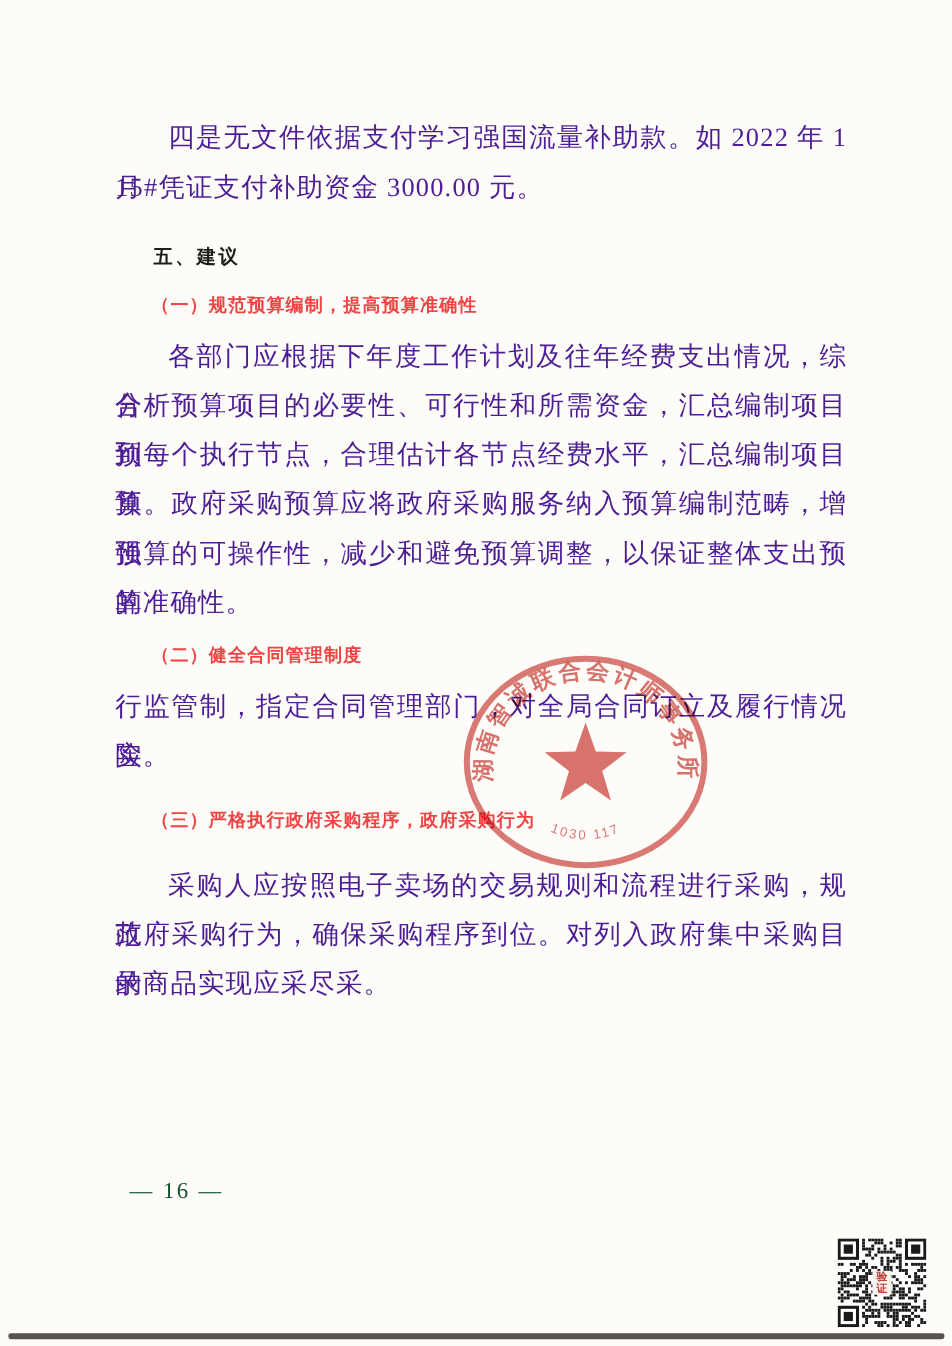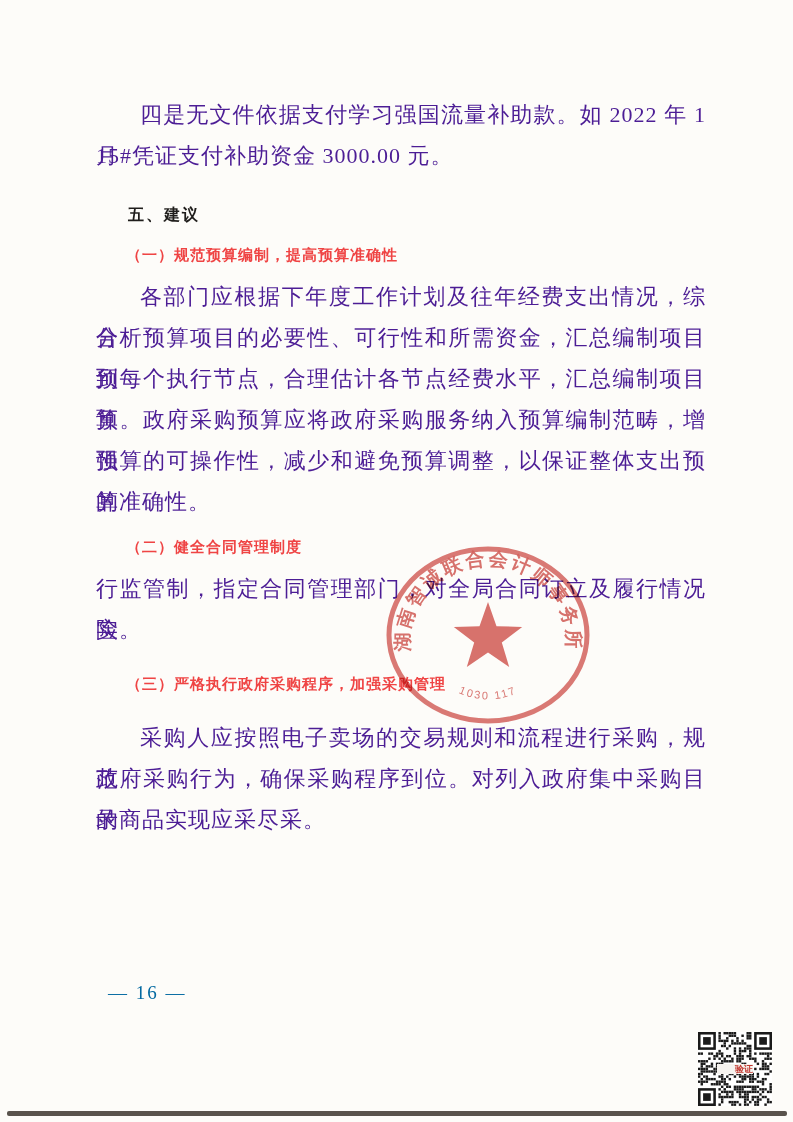--- a/index.html
+++ b/index.html
@@ -32,35 +32,35 @@
   .h2{
     font-size:15px;font-weight:700;color:#ef4444;
     letter-spacing:1px;
   }
   .m18{margin-top:18px;}
   .m14{margin-top:14px;}
   .m12{margin-top:12px;}
   .m5{margin-top:5px;}
   .footer-page-number{
     position:absolute;left:108px;top:982px;
-    font-size:19px;letter-spacing:2px;color:#0369a1;
+    font-size:19px;letter-spacing:2px;color:#14532d;
   }
   .seal{
     position:absolute;left:383px;top:543px;width:210px;height:182px;
     mix-blend-mode:multiply;opacity:.85;
     pointer-events:none;
   }
   .qr-wrap{
     position:absolute;left:698px;top:1032px;width:74px;height:74px;
     background:#ffffff;
   }
   .qr-label{
     position:absolute;left:50%;top:50%;transform:translate(-50%,-50%);
     background:#f6f3ef;color:#c23a32;
-    font-size:9px;line-height:10px;width:36px;text-align:right;
+    font-size:9px;line-height:10px;width:16px;text-align:center;
     font-family:"Liberation Sans","DejaVu Sans",sans-serif;
     font-weight:700;
   }
   .bottom-edge-line{
     position:absolute;left:7px;top:1111px;width:780px;height:5px;
     background:#59534d;border-radius:2px;
   }
 </style>
 </head>
 <body>
@@ -74,21 +74,21 @@
     <div class="ln h2 ind">（一）规范预算编制，提高预算准确性</div>
     <div class="ln ind jfy">各部门应根据下年度工作计划及往年经费支出情况，综合</div>
     <div class="ln jfy">分析预算项目的必要性、可行性和所需资金，汇总编制项目预</div>
     <div class="ln jfy">到每个执行节点，合理估计各节点经费水平，汇总编制项目预</div>
     <div class="ln jfy">算。政府采购预算应将政府采购服务纳入预算编制范畴，增强</div>
     <div class="ln jfy">预算的可操作性，减少和避免预算调整，以保证整体支出预算</div>
     <div class="ln">的准确性。</div>
     <div class="ln h2 ind m5">（二）健全合同管理制度</div>
     <div class="ln jfy">行监管制，指定合同管理部门，对全局合同订立及履行情况实</div>
     <div class="ln">险。</div>
-    <div class="ln h2 ind m14">（三）严格执行政府采购程序，加强采购管理</div>
+    <div class="ln h2 ind m14">（三）严格执行政府采购程序，政府采购行为</div>
     <div class="ln ind jfy m12">采购人应按照电子卖场的交易规则和流程进行采购，规范</div>
     <div class="ln jfy">政府采购行为，确保采购程序到位。对列入政府集中采购目录</div>
     <div class="ln">的商品实现应采尽采。</div>
   </div>
 
   <svg class="seal" viewBox="0 0 210 182" xmlns="http://www.w3.org/2000/svg">
     <defs>
       <path id="arcTop" d="M 30,122 A 79,76 0 1 1 180,122" fill="none"></path>
       <path id="arcBot" d="M 44,116 A 64,58 0 0 0 166,116" fill="none"></path>
     </defs>

